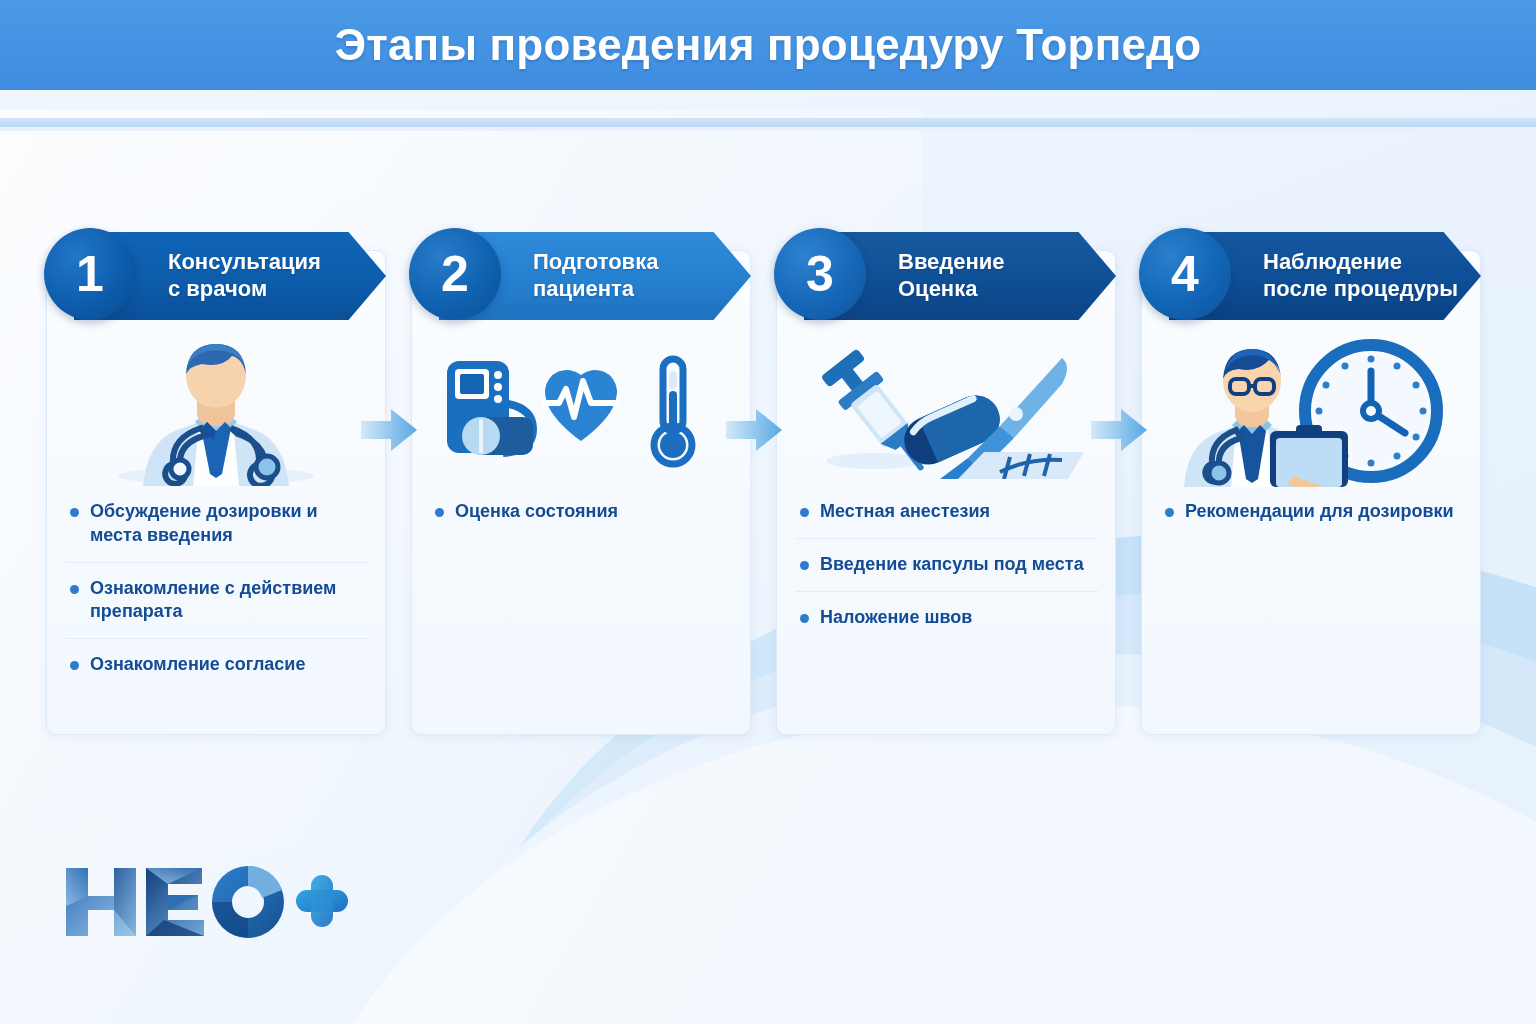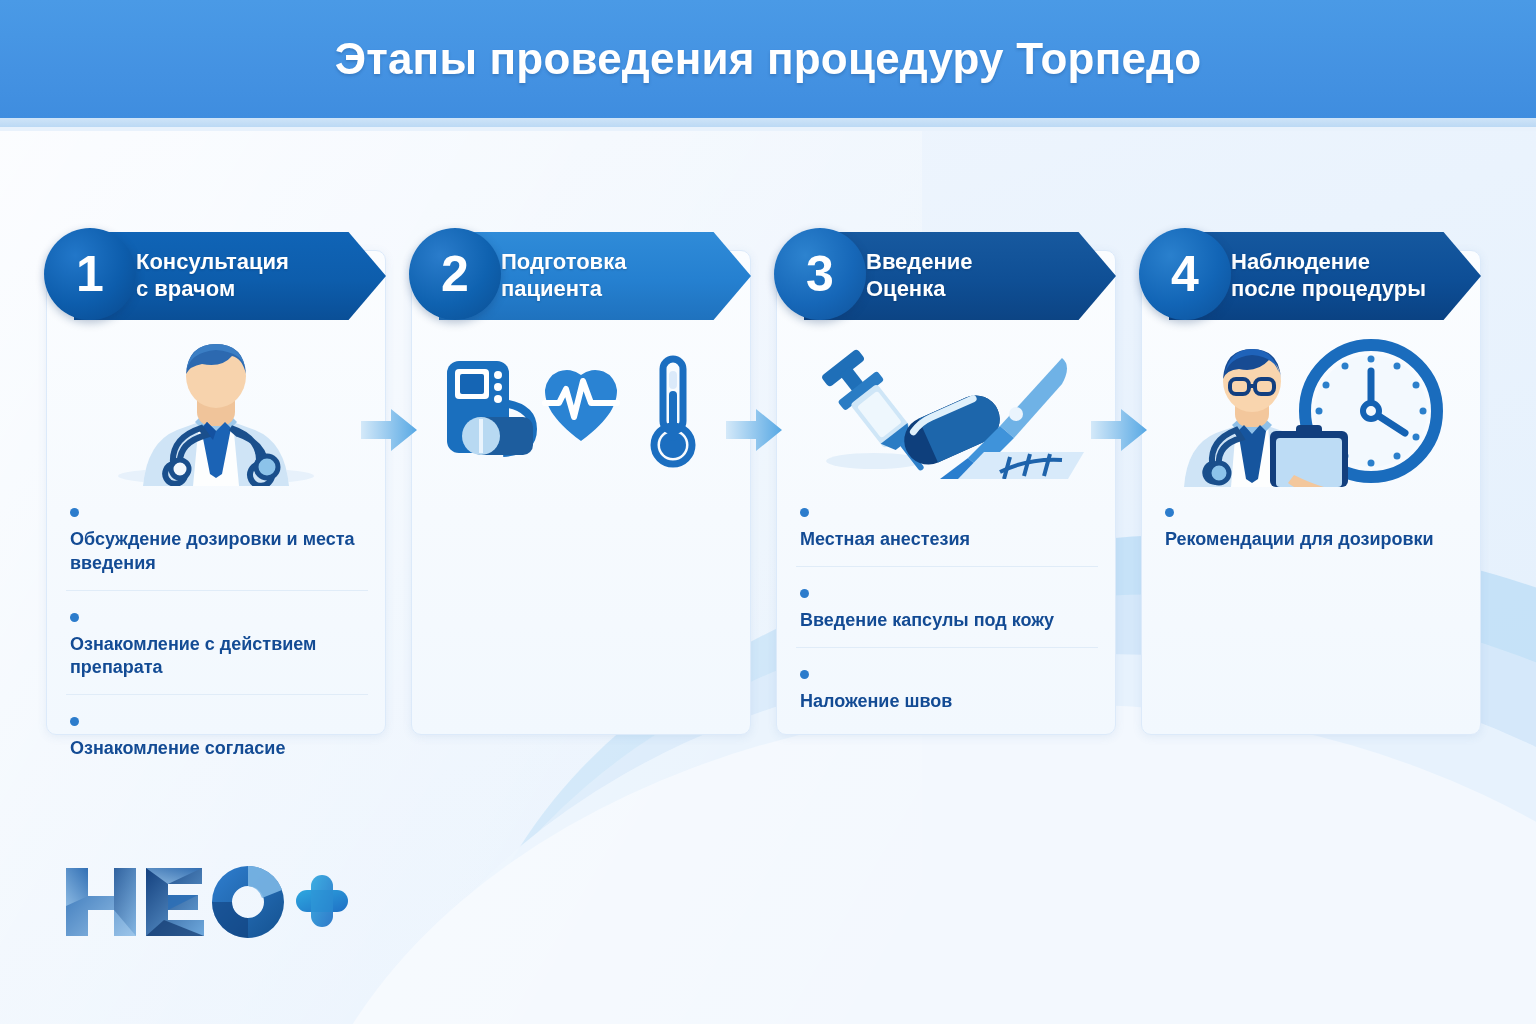--- a/index.html
+++ b/index.html
@@ -26,21 +26,21 @@
   .bgcurve.c2 { width:1500px; height:1050px; right:-380px; bottom:-620px; background:#d6e9fa; opacity:.9; }
   .bgcurve.c3 { width:1520px; height:1060px; right:-330px; bottom:-690px; background:#e8f2fd; opacity:.95; }
   .bgcurve.c4 { width:1540px; height:1080px; right:-290px; bottom:-760px; background:#f3f8fe; }
   .bgwash {
     position:absolute; left:0; top:110px; width:60%; height:calc(100% - 110px);
     background:linear-gradient(120deg,rgba(255,255,255,.75),rgba(255,255,255,0));
   }
 
   
   .topbar {
-    position:absolute; left:0; top:0; width:1536px; height:118px;
+    position:absolute; left:0; top:0; width:1536px; height:90px;
     background:linear-gradient(180deg,#4a9ae6 0%,#4492e2 60%,#3f8ddf 100%);
     display:flex; align-items:center; justify-content:center;
     z-index:5;
   }
   .topbar h1 {
     color:#ffffff;
     font-size:44px;
     font-weight:bold;
     letter-spacing:.2px;
     text-shadow:0 2px 3px rgba(18,60,110,.25);
@@ -82,20 +82,21 @@
     color:#fff;
     clip-path:polygon(0 0, 88% 0, 100% 50%, 88% 100%, 0 100%);
     display:flex; align-items:center;
     padding-left:62px;
     box-shadow:0 3px 6px rgba(20,60,110,.18);
   }
   .chev-title {
     font-size:22px; font-weight:bold; line-height:1.22;
     text-shadow:0 1px 2px rgba(10,40,80,.28);
     white-space:pre-line;
+    margin-left:32px;
   }
   .badge {
     position:absolute; left:-2px; top:-4px;
     width:92px; height:92px; border-radius:50%;
     display:flex; align-items:center; justify-content:center;
     color:#fff; font-size:50px; font-weight:bold;
     box-shadow:0 3px 8px rgba(15,50,100,.28);
     z-index:4;
   }
 
@@ -108,21 +109,20 @@
   .artsvg { display:block; }
 
   
   .bullets {
     position:absolute; left:20px; right:18px; top:262px;
   }
   .bullet {
     display:flex; align-items:flex-start; gap:11px;
     padding:14px 6px 14px 4px;
     border-top:1px solid #e0ecf8;
-    flex-direction:column;
   }
   .bullet:first-child { border-top:none; padding-top:6px; }
   .dot {
     width:9px; height:9px; border-radius:50%;
     background:#2c7ccc; margin-top:8px; flex:0 0 9px;
   }
   .btext {
     color:#134b94; font-size:18px; font-weight:bold; line-height:1.32;
   }
 
@@ -242,20 +242,24 @@
           <rect x="14" y="2" width="20" height="72" rx="10" fill="none" stroke="#1b6ec0" stroke-width="7"></rect>
           <circle cx="24" cy="88" r="19" fill="none" stroke="#1b6ec0" stroke-width="7"></circle>
           <circle cx="24" cy="88" r="13" fill="#1b6ec0"></circle>
           <rect x="20" y="34" width="8" height="50" rx="4" fill="#1b6ec0"></rect>
           <rect x="20" y="14" width="8" height="18" rx="4" fill="#dbeafa"></rect>
         </g>
       </svg>
     </div>
 
     <div class="bullets">
+      <div class="bullet">
+        <span class="dot"></span>
+        <span class="btext">Оценка состояния</span>
+      </div>
     </div>
 
     <svg class="arrow" style="left:315px;" viewBox="0 0 56 44">
       <defs>
           <linearGradient id="ag2" x1="0" y1="0" x2="1" y2="0">
         <stop offset="0" stop-color="#d4e9f9"></stop>
             <stop offset="1" stop-color="#57a8e4"></stop>
       </linearGradient>
         </defs>
       <path d="M0 13 h30 V1 l26 21 -26 21 V31 H0z" fill="url(#ag2)"></path>
@@ -303,21 +307,21 @@
       </svg>
     </div>
 
     <div class="bullets">
       <div class="bullet">
         <span class="dot"></span>
         <span class="btext">Местная анестезия</span>
       </div>
       <div class="bullet">
         <span class="dot"></span>
-        <span class="btext">Введение капсулы под кожу</span>
+        <span class="btext">Введение капсулы под места</span>
       </div>
       <div class="bullet">
         <span class="dot"></span>
         <span class="btext">Наложение швов</span>
       </div>
     </div>
 
     <svg class="arrow" style="left:315px;" viewBox="0 0 56 44">
       <defs>
           <linearGradient id="ag3" x1="0" y1="0" x2="1" y2="0">

